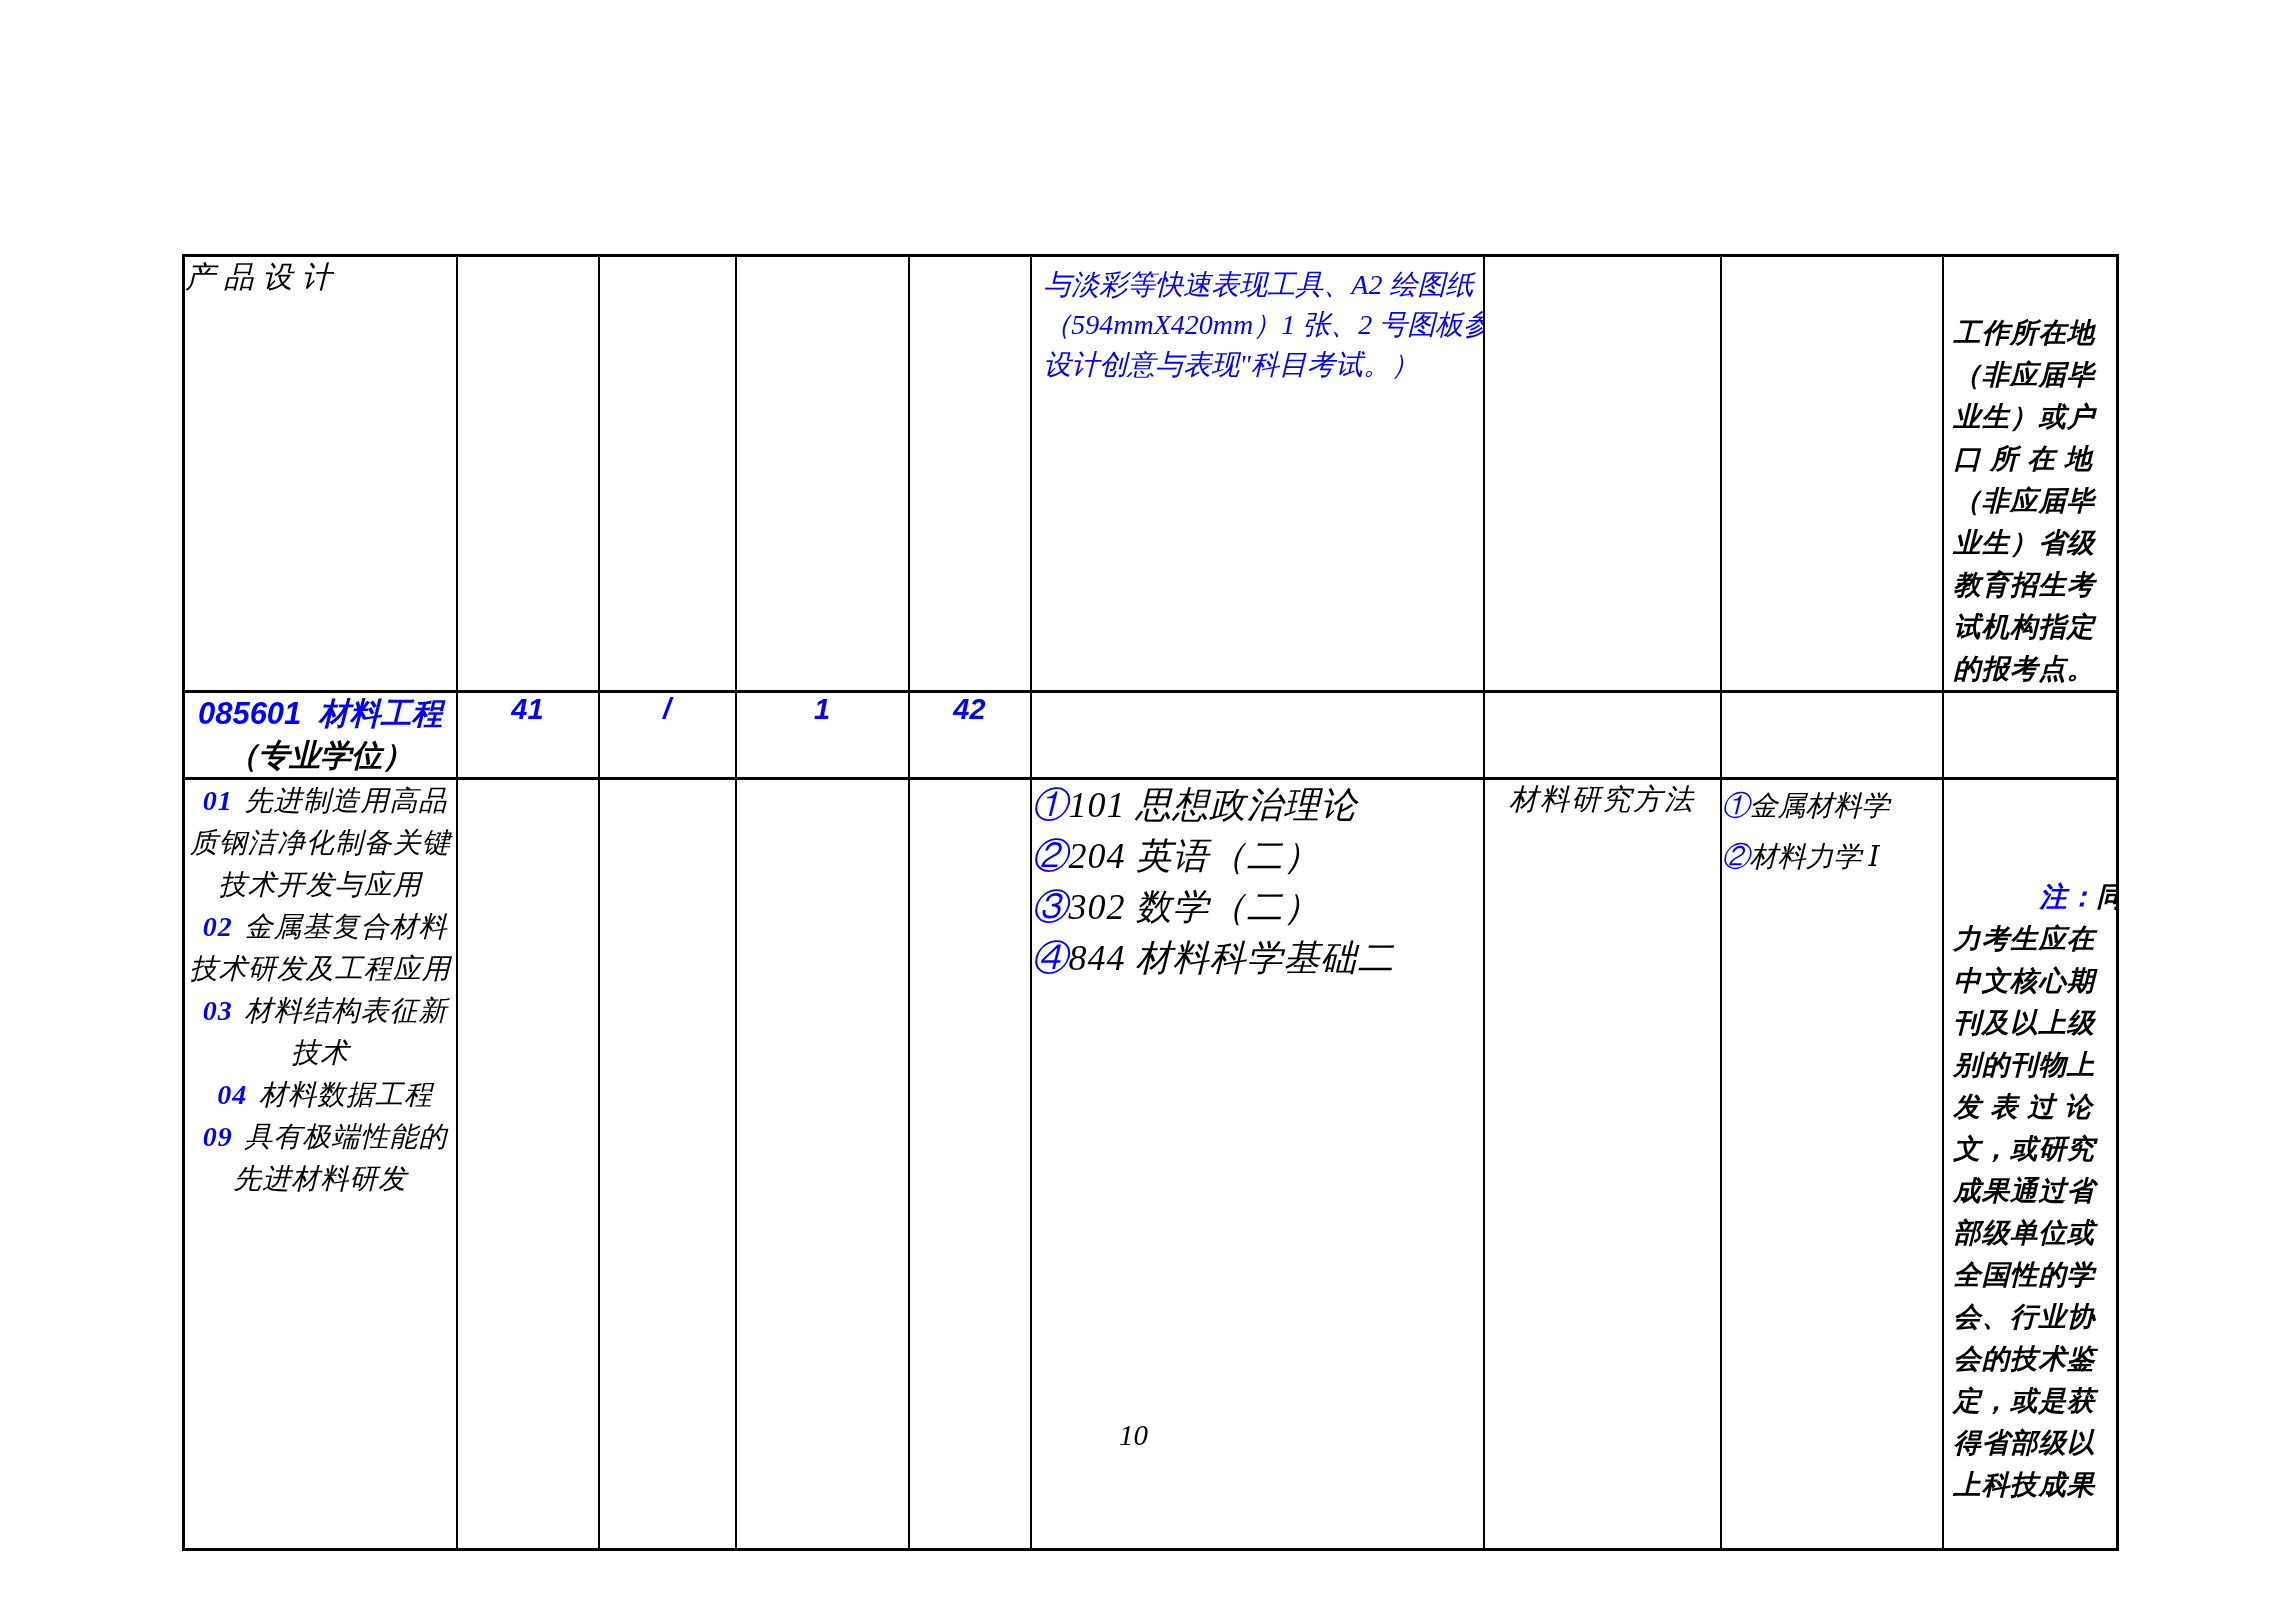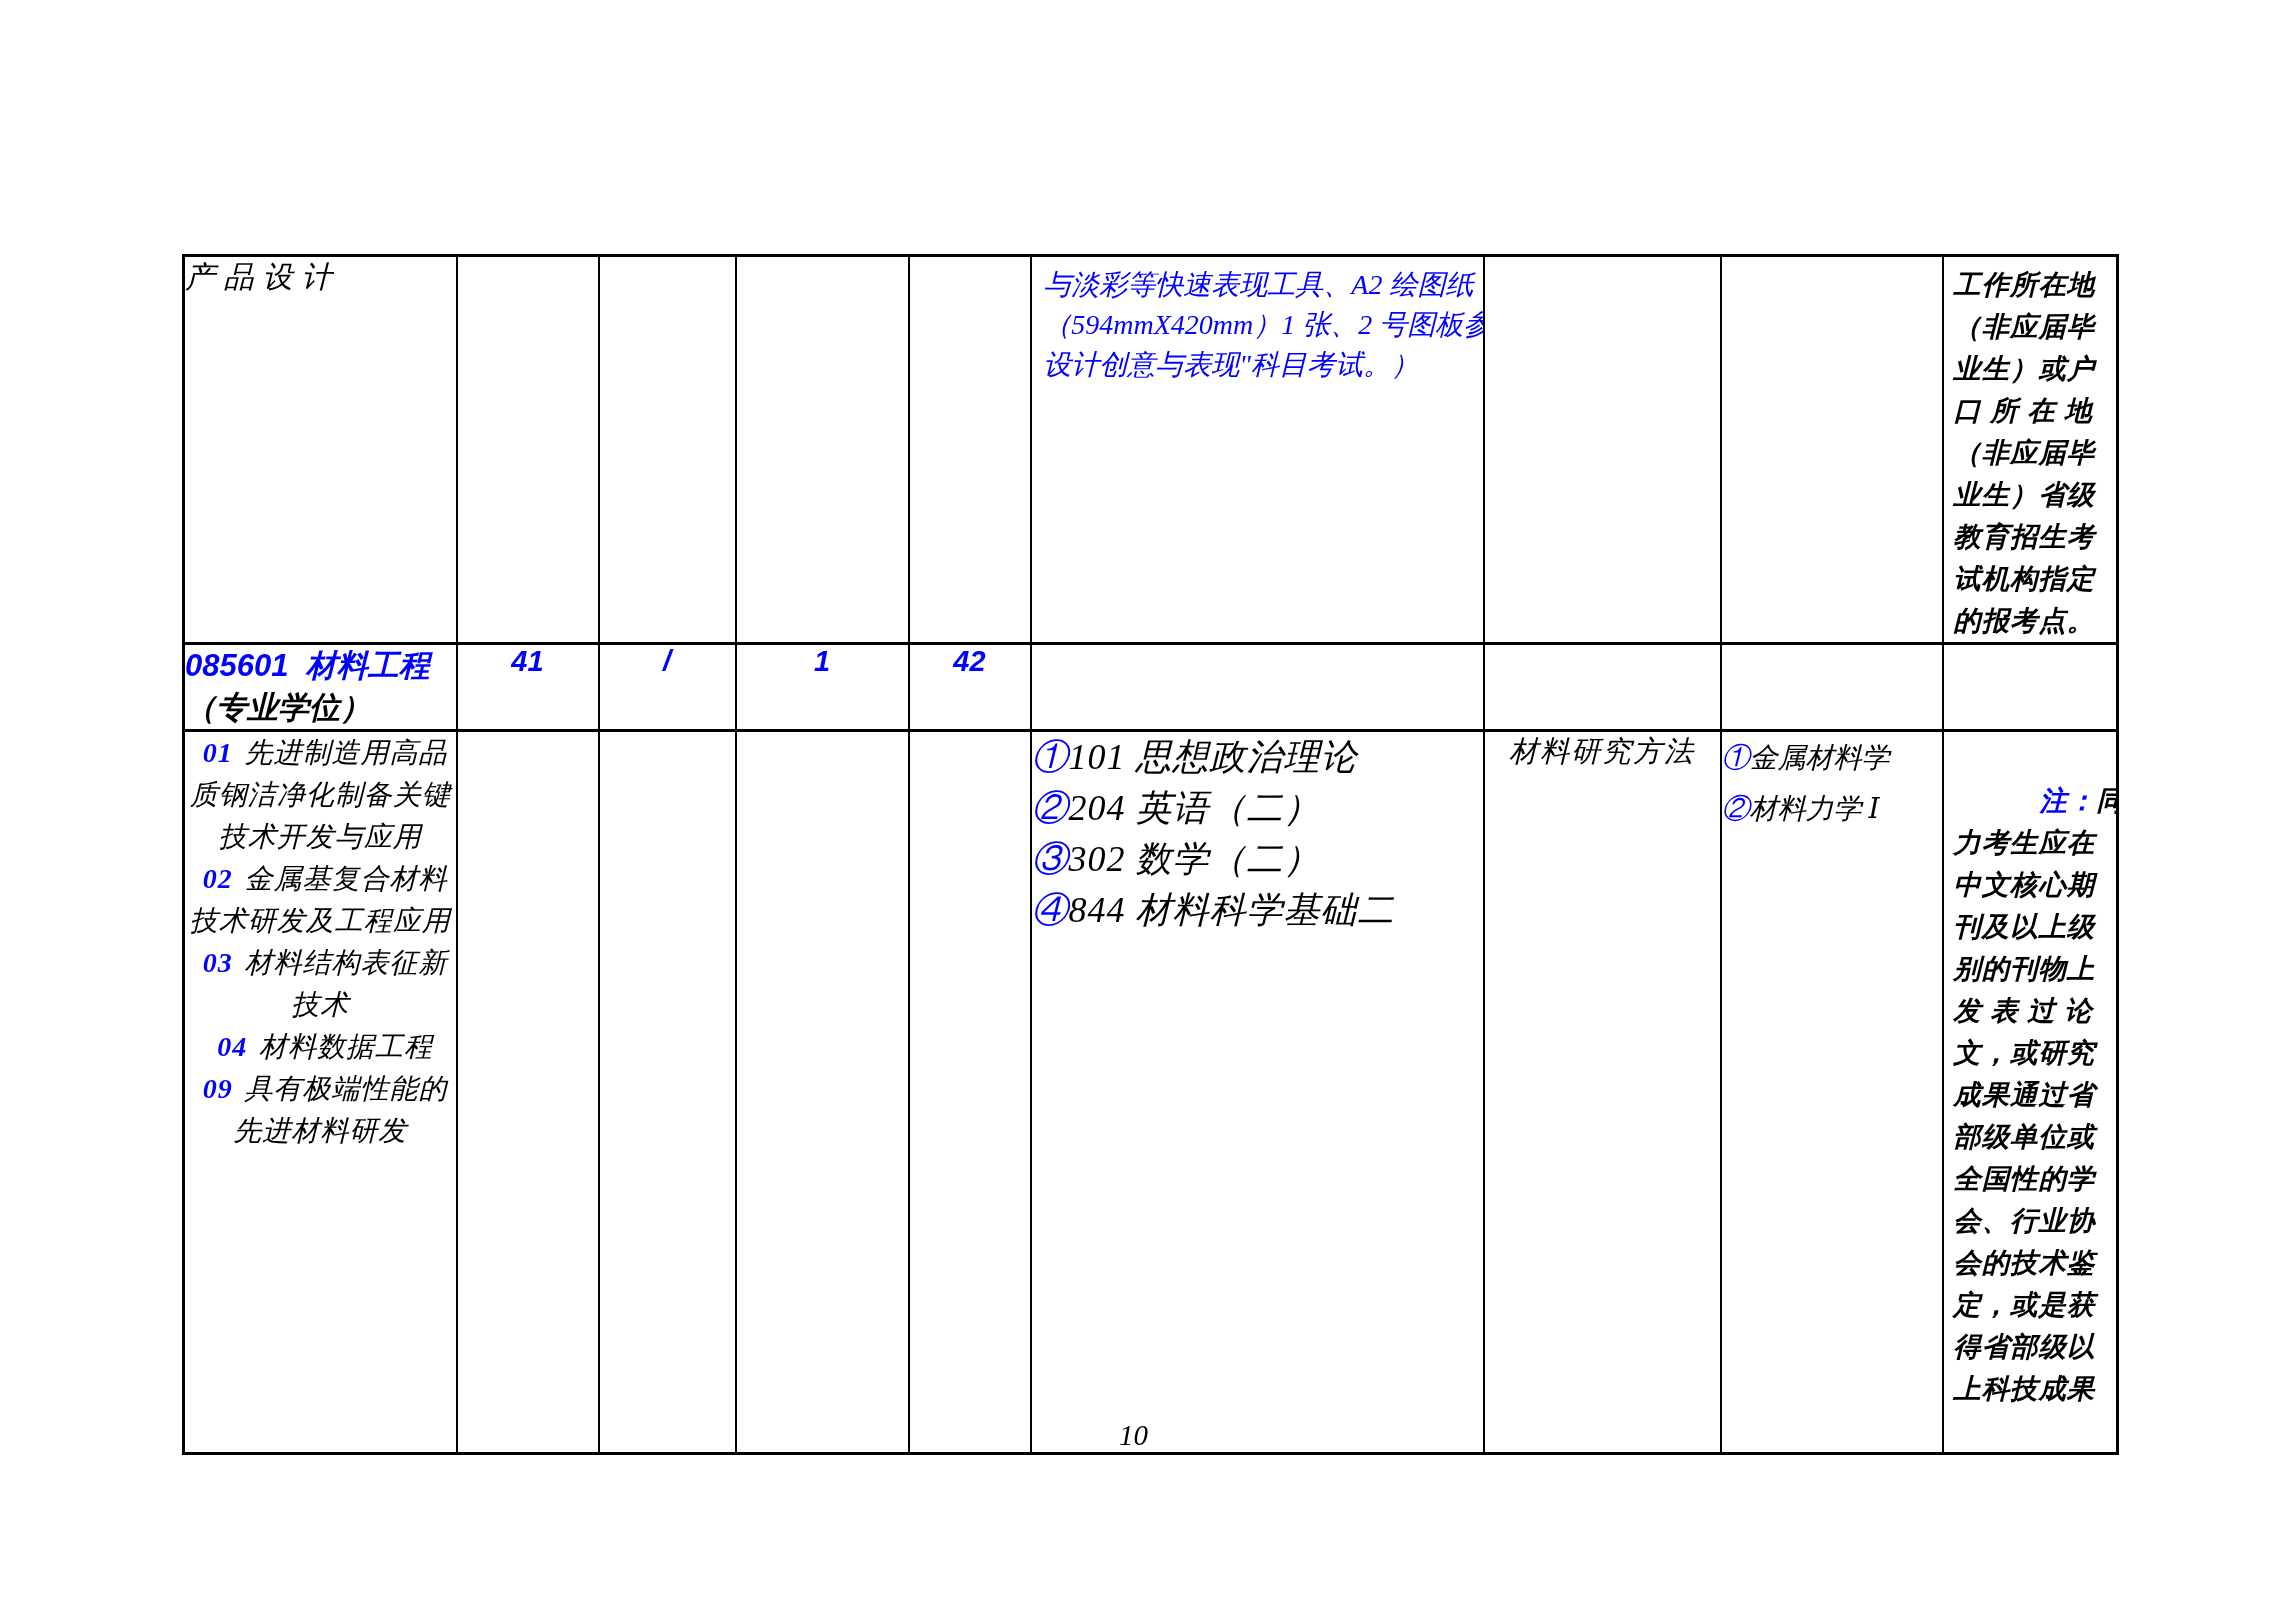--- a/index.html
+++ b/index.html
@@ -21,27 +21,27 @@
 
   
   .program-cell { padding:9.8px 7.8px 0 13.7px; font-size:30px; letter-spacing:8.8px; }
   .bluepara {
     color:var(--blue); font-size:28px; line-height:40px;
     white-space:pre; padding:7.8px 0 0 11.8px;
   }
   .remark, .notepara {
     font-family:"Liberation Sans","DejaVu Sans",sans-serif; font-weight:bold;
     font-size:27.4px; line-height:42px; letter-spacing:1px;
-    white-space:pre; padding:6.9px 0 0 9.8px;
+    white-space:pre; padding:6.9px 0 0 9.8px;margin-top:48px;
   }
   .notepara { line-height:42px; padding-top:5.9px; }
 
   
   .code-cell {
-    vertical-align:middle; text-align:left;
+    vertical-align:middle; text-align:center;
     font-family:"Liberation Sans","DejaVu Sans",sans-serif; font-weight:bold;
     font-size:31px; line-height:42px;
   }
   .code { color:var(--blue); white-space:pre; }
   .degree { color:#000; }
   .stat {
     vertical-align:middle; text-align:center; color:var(--blue);
     font-family:"Liberation Sans","DejaVu Sans",sans-serif; font-weight:bold;
     font-size:29px;
   }

